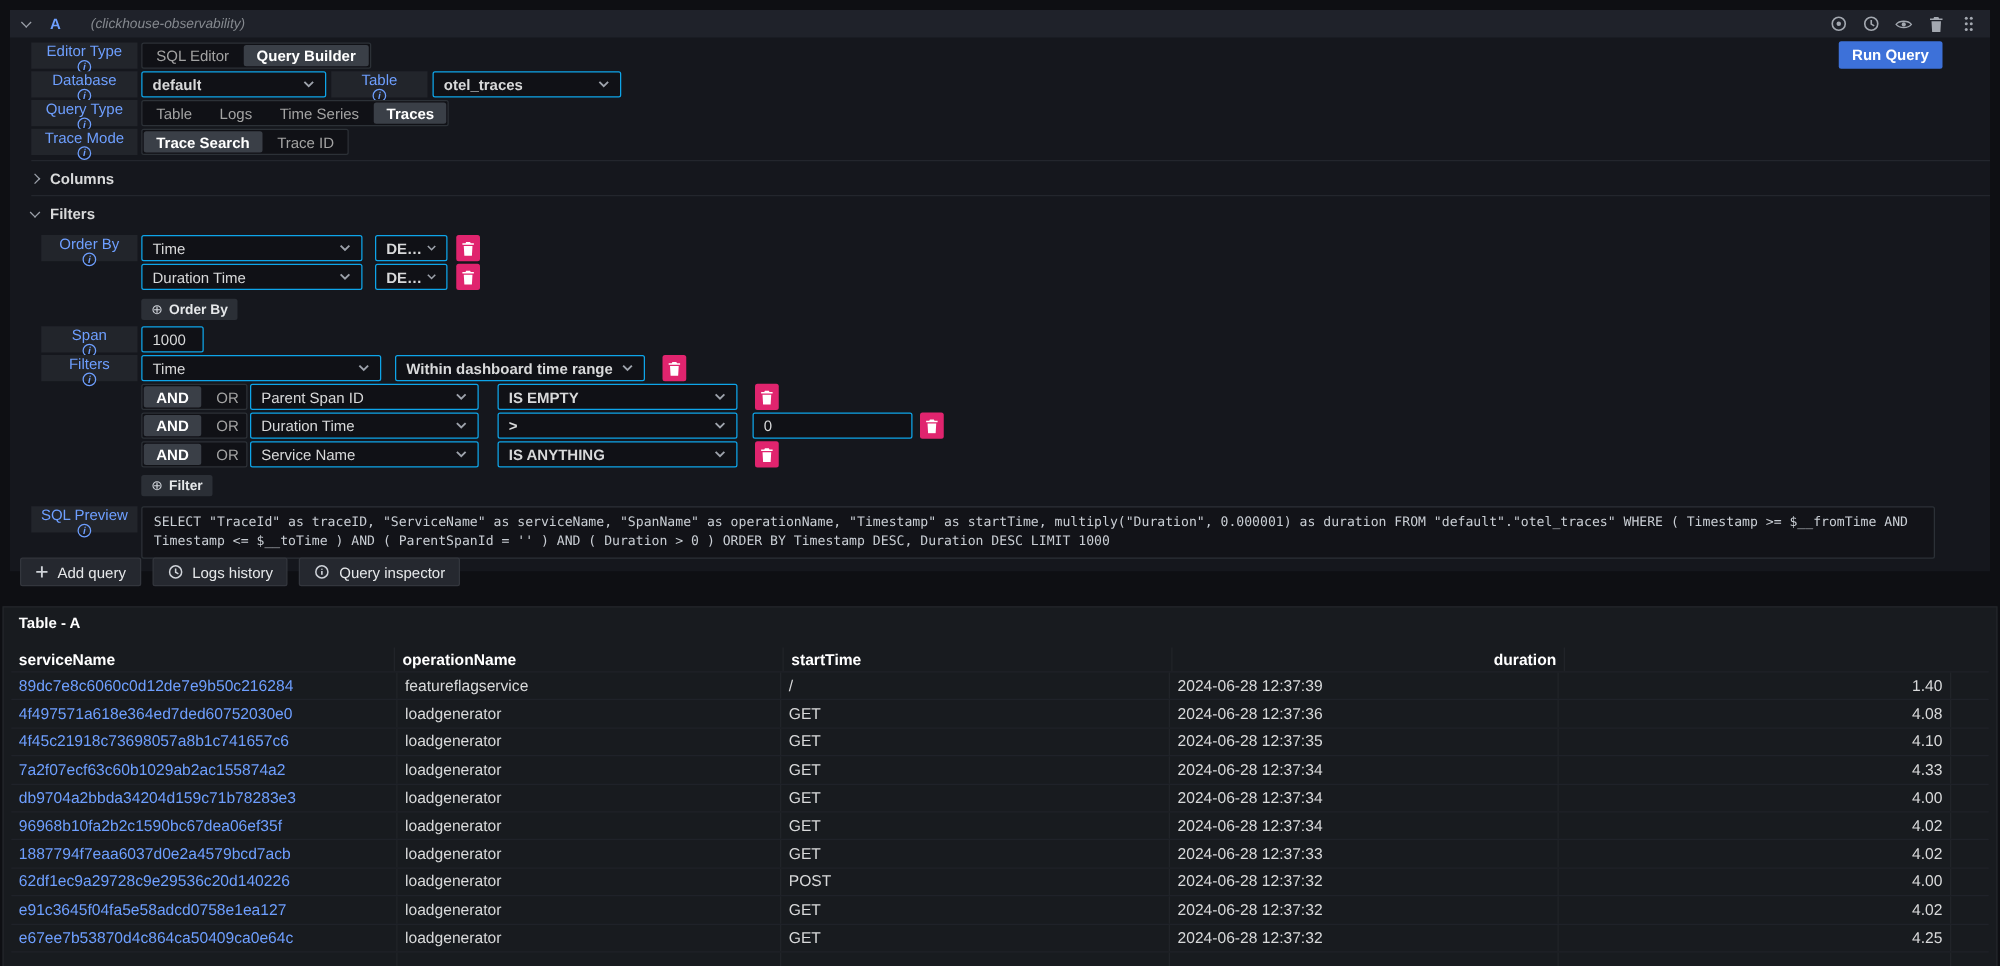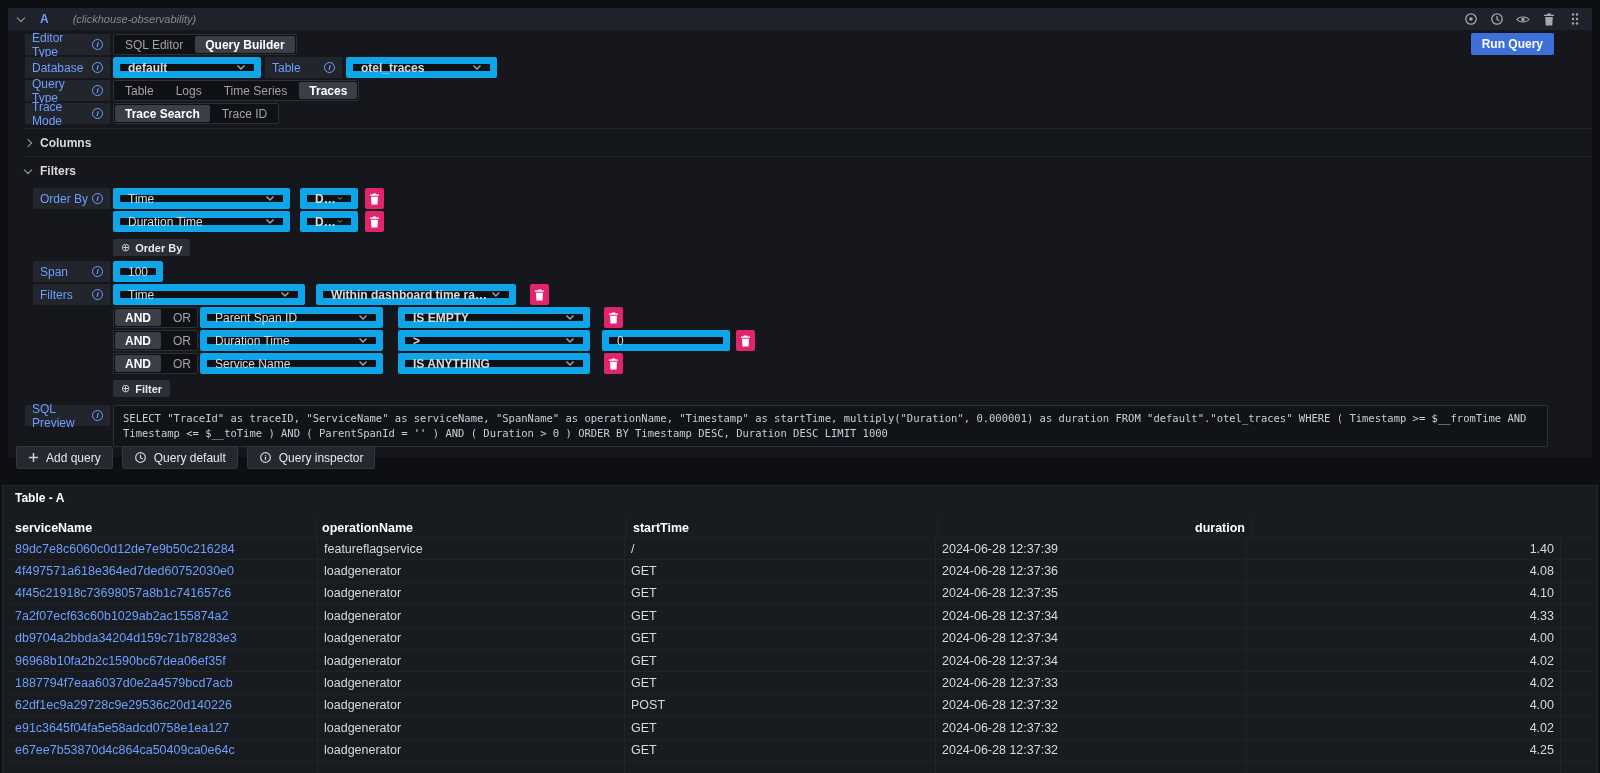--- a/index.html
+++ b/index.html
@@ -19,36 +19,36 @@
   .chev.down { transform:rotate(45deg); margin-top:-3px; }
   .chev.right { transform:rotate(-45deg); }
   .refid { color:#6e9fff; font-weight:700; font-size:12px; margin-left:6px; }
   .dsname { color:#85898f; font-style:italic; font-size:11px; margin-left:14px; }
   .qheader-icons { margin-left:auto; display:flex; align-items:center; gap:12px; }
   .hicon { width:14px; height:14px; display:flex; align-items:center; justify-content:center; cursor:pointer; }
   .qbody { position:relative; padding:2px 0 10px 17px; }
   .frow { display:flex; align-items:center; height:21px; margin-top:2px; }
   .flabel {
     width:85px; height:21px; background:#22252b; color:#6e9fff; font-weight:500;
-    display:flex; align-items:center; justify-content:space-between; padding:0 7px; margin-right:3px;
+    display:flex; align-items:center; justify-content:space-between; padding:0 7px; margin-right:3px;flex-direction:column;
   }
   .flabel.sub { width:77px; margin-left:8px; }
   .info {
     width:11px; height:11px; border:1px solid #6e9fff; border-radius:50%;
     color:#6e9fff; font-size:8px; line-height:9px; text-align:center; font-style:italic; font-weight:700;
     flex:0 0 auto; cursor:pointer;
   }
   .seg { display:flex; align-items:stretch; height:21px; background:#101116; border:1px solid #2c3137; border-radius:2px; }
   .seg .opt {
     padding:0 10px; display:flex; align-items:center; color:#a3a3a3; font-weight:400; cursor:pointer;
     border-radius:2px; margin:1px; white-space:nowrap;
   }
   .seg .opt.selected { background:#3a3f47; color:#ffffff; font-weight:700; }
   .select, .tinput {
-    height:21px; background:#101116; border:7px solid #0ea5e9; border-radius:2px;
+    height:21px; background:#101116; border:1px solid #0ea5e9; border-radius:2px;
     display:flex; align-items:center; justify-content:space-between; padding:0 8px; color:#d8d9da;
     cursor:pointer; white-space:nowrap;
   }
   .select .val { overflow:hidden; text-overflow:ellipsis; }
   .tinput input {
     background:transparent; border:0; outline:0; color:#d8d9da; width:100%;
     font-family:"Liberation Sans",sans-serif; font-size:12px; font-weight:500; padding:0;
   }
   .trashbtn {
     width:19px; height:21px; background:#e0246e; border:0; border-radius:2px;
@@ -401,21 +401,21 @@
     <svg width="11" height="11" viewBox="0 0 11 11">
         <path d="M5.5 1v9M1 5.5h9" stroke="#cfd3d9" stroke-width="1.5"></path>
       </svg>
     <span>Add query</span>
   </button>
   <button class="secbtn">
     <svg width="13" height="13" viewBox="0 0 14 14">
         <circle cx="7" cy="7" r="5.2" stroke="#cfd3d9" stroke-width="1.3" fill="none"></circle>
         <path d="M7 4v3.3l2.4 1.4" stroke="#cfd3d9" stroke-width="1.3" fill="none"></path>
       </svg>
-    <span>Query default</span>
+    <span>Logs history</span>
   </button>
   <button class="secbtn">
     <svg width="13" height="13" viewBox="0 0 14 14">
         <circle cx="7" cy="7" r="5.2" stroke="#cfd3d9" stroke-width="1.3" fill="none"></circle>
         <path d="M7 6.2v3.3M7 4.2v1" stroke="#cfd3d9" stroke-width="1.4"></path>
       </svg>
     <span>Query inspector</span>
   </button>
 </div>
 

